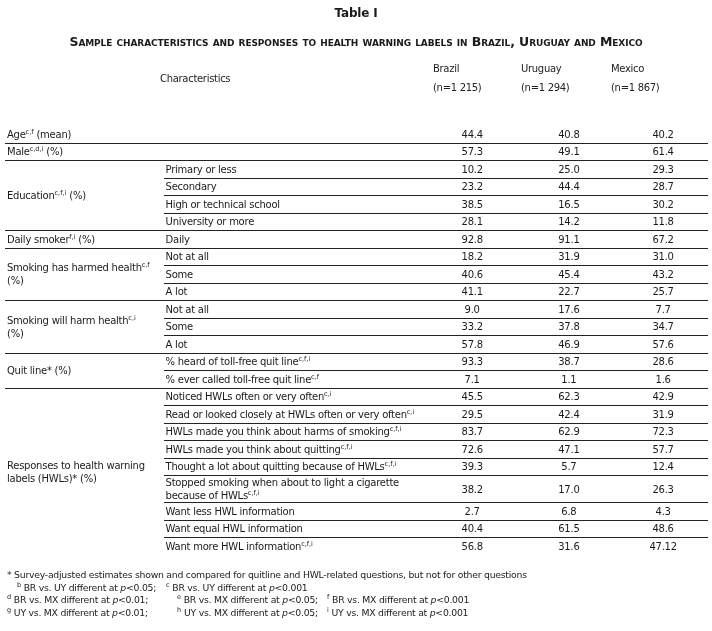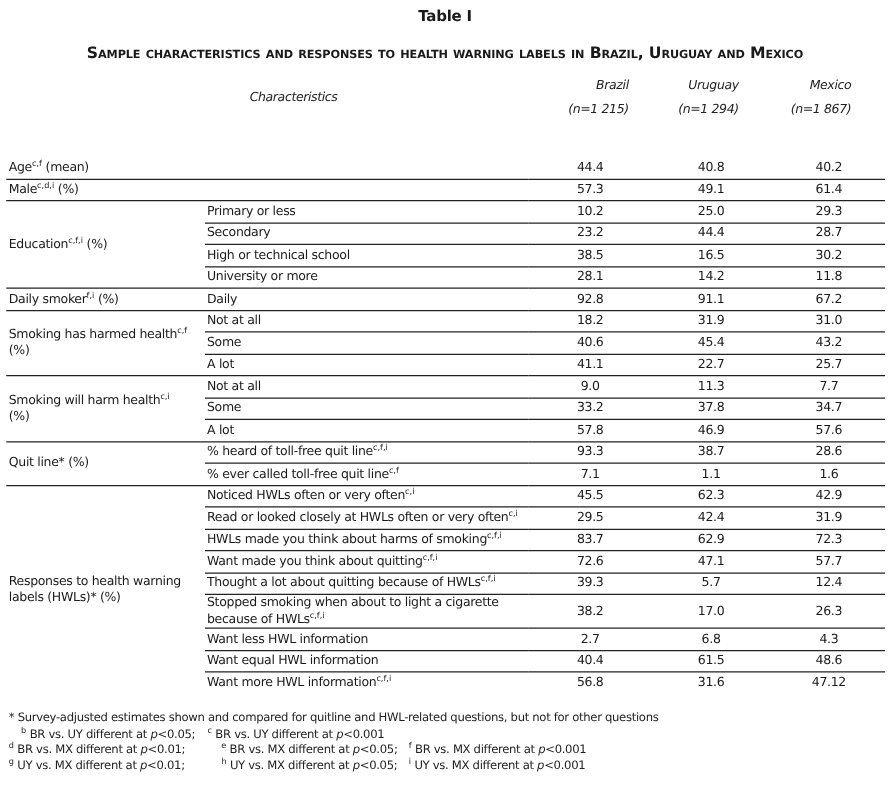--- a/index.html
+++ b/index.html
@@ -8,21 +8,21 @@
     font-family: "DejaVu Sans", sans-serif; color: #1a1a1a;
   }
   .caption-label {
     position: absolute; top: 6px; left: 0; width: 712px; text-align: center;
     font-size: 12px; font-weight: bold; letter-spacing: -0.2px;
   }
   .caption-title {
     position: absolute; top: 34px; left: 0; width: 712px; text-align: center;
     font-size: 12.5px; font-weight: bold; font-variant: small-caps; letter-spacing: -0.1px;
   }
-  .hdr { position: absolute; font-size: 10px; font-style: italic; text-align: right; color: #222; line-height: 19px; letter-spacing: -0.3px; }
+  .hdr { position: absolute; font-size: 10px; text-align: left; color: #222; line-height: 19px; letter-spacing: -0.3px; }
   .hdr-char { left: 160px; width: 110px; top: 69px; }
   .hdr-col { top: 59px; width: 70px; }
   .hdr-br { left: 433px; }
   .hdr-uy { left: 521px; }
   .hdr-mx { left: 611px; }
 
   table.main {
     position: absolute; left: 5px; top: 126px; width: 703px;
     border-collapse: collapse; font-size: 10px; letter-spacing: -0.25px;
   }
@@ -127,21 +127,21 @@
       <tr>
         <td class="c2 sub"><span>A lot</span></td>
         <td class="num br sub">41.1</td>
         <td class="num uy sub">22.7</td>
         <td class="num mx sub">25.7</td>
       </tr>
       <tr>
         <td class="c1 group" rowspan="3"><span>Smoking will harm health</span><sup>c,i</sup><br><span>(%)</span></td>
         <td class="c2 sub"><span>Not at all</span></td>
         <td class="num br sub">9.0</td>
-        <td class="num uy sub">11.3</td>
+        <td class="num uy sub">17.6</td>
         <td class="num mx sub">7.7</td>
       </tr>
       <tr>
         <td class="c2 sub"><span>Some</span></td>
         <td class="num br sub">33.2</td>
         <td class="num uy sub">37.8</td>
         <td class="num mx sub">34.7</td>
       </tr>
       <tr>
         <td class="c2 sub"><span>A lot</span></td>
@@ -175,21 +175,21 @@
         <td class="num uy sub">42.4</td>
         <td class="num mx sub">31.9</td>
       </tr>
       <tr>
         <td class="c2 sub"><span>HWLs made you think about harms of smoking</span><sup>c,f,i</sup></td>
         <td class="num br sub">83.7</td>
         <td class="num uy sub">62.9</td>
         <td class="num mx sub">72.3</td>
       </tr>
       <tr>
-        <td class="c2 sub"><span>Want made you think about quitting</span><sup>c,f,i</sup></td>
+        <td class="c2 sub"><span>HWLs made you think about quitting</span><sup>c,f,i</sup></td>
         <td class="num br sub">72.6</td>
         <td class="num uy sub">47.1</td>
         <td class="num mx sub">57.7</td>
       </tr>
       <tr>
         <td class="c2 sub"><span>Thought a lot about quitting because of HWLs</span><sup>c,f,i</sup></td>
         <td class="num br sub">39.3</td>
         <td class="num uy sub">5.7</td>
         <td class="num mx sub">12.4</td>
       </tr>

